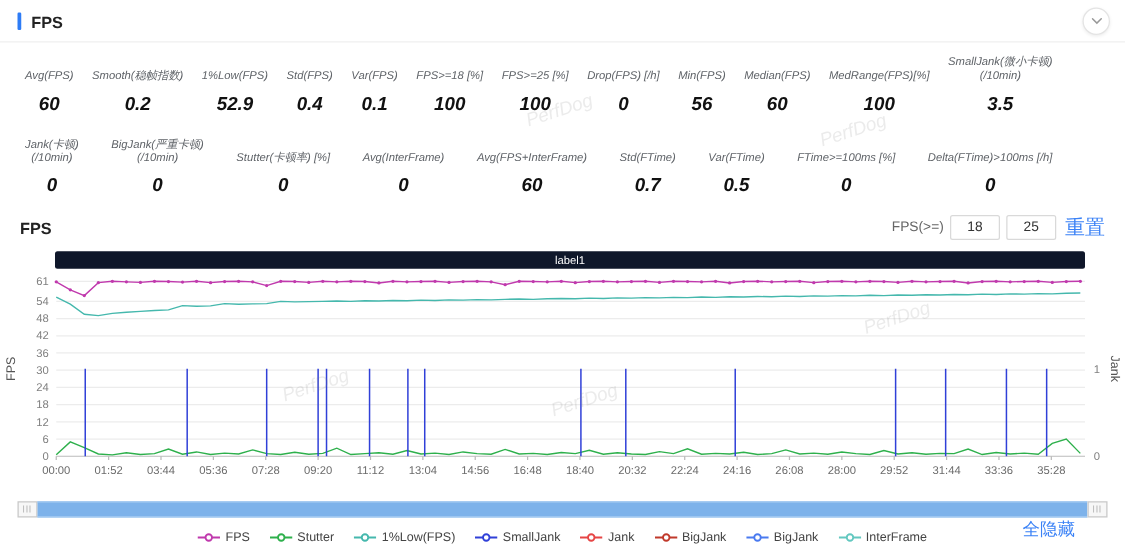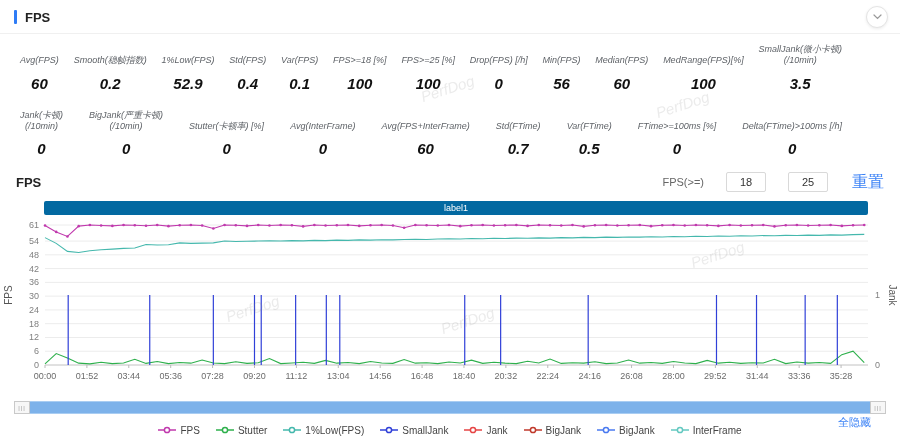--- a/index.html
+++ b/index.html
@@ -21,21 +21,21 @@
   .stats{padding:10px 58px 6px 20px;}
   .stats-row{display:flex;justify-content:space-between;align-items:flex-end;}
   .stats-row1{margin-bottom:18px;}
   .stat{display:flex;flex-direction:column;align-items:center;font-style:italic;}
   .stat-label{font-size:9px;color:#5f6368;text-align:center;line-height:1.25;white-space:pre-line;}
   .stat-value{font-size:15px;font-weight:bold;color:#111;margin-top:8px;}
   
   .section-row{display:flex;align-items:center;justify-content:space-between;
     padding:0 16px;margin-top:6px;height:26px;}
   .section-title{font-size:13px;font-weight:bold;color:#222;}
-  .filter{display:flex;align-items:center;gap:22px;}
+  .filter{display:flex;align-items:center;gap:5px;}
   .filter-label{font-size:11px;color:#666;}
   .th-input{width:38px;height:18px;border:1px solid #d9d9d9;border-radius:2px;
     font-size:11px;text-align:center;color:#333;padding:0;
     font-family:"Liberation Sans",sans-serif;}
   .reset-link{font-size:16px;color:#3b82f6;cursor:pointer;text-decoration:none;margin-left:2px;}
   
   .banner{margin:6px 32px 0 44px;height:14px;border-radius:2px;
     display:flex;align-items:center;justify-content:center;}
   .banner span{font-size:9px;color:#fff;}
   
@@ -49,21 +49,21 @@
     box-sizing:border-box;display:flex;align-items:center;justify-content:center;
     font-size:6px;color:#999;letter-spacing:1px;cursor:ew-resize;user-select:none;}
   .dz-track{flex:1;height:13px;background:#7db2ea;border-top:1px solid #a9cdf2;
     border-bottom:1px solid #a9cdf2;box-sizing:border-box;cursor:grab;}
   
   .legend-row{position:relative;margin-top:7px;height:18px;
     display:flex;align-items:center;justify-content:center;}
   .legend-items{display:flex;align-items:center;gap:16px;}
   .legend-item{display:flex;align-items:center;gap:4px;cursor:pointer;}
   .legend-label{font-size:10px;color:#444;}
-  .hide-all{position:absolute;right:29px;top:-6px;font-size:11px;color:#3b82f6;
+  .hide-all{position:absolute;right:40px;top:-6px;font-size:14px;color:#3b82f6;
     cursor:pointer;text-decoration:none;}
   
   .wm{position:absolute;font-size:15px;color:rgba(130,130,130,0.16);
     transform:rotate(-18deg);pointer-events:none;font-style:italic;}
 </style>
 </head>
 <body>
 
 <div class="titlebar">
   <div class="titlebar-left">
@@ -174,21 +174,21 @@
 <div class="section-row">
   <span class="section-title">FPS</span>
   <div class="filter">
     <span class="filter-label">FPS(&gt;=)</span>
     <input class="th-input" value="18" style="">
     <input class="th-input" value="25" style="">
     <a class="reset-link">重置</a>
   </div>
 </div>
 
-<div class="banner" id="banner" style="background: #0369a1;">
+<div class="banner" id="banner" style="background: #0f172a;">
   <span>label1</span>
 </div>
 
 <svg id="fps-chart" width="900" height="182" viewBox="0 0 900 182">
     <g>
       <line x1="45" y1="150" x2="868" y2="150" stroke="#ececec" stroke-width="1"></line>
       <text x="39" y="153" text-anchor="end" class="tick">0</text>
       <line x1="45" y1="136.22950819672133" x2="868" y2="136.22950819672133" stroke="#ececec" stroke-width="1"></line>
       <text x="39" y="139.22950819672133" text-anchor="end" class="tick">6</text>
       <line x1="45" y1="122.45901639344262" x2="868" y2="122.45901639344262" stroke="#ececec" stroke-width="1"></line>

